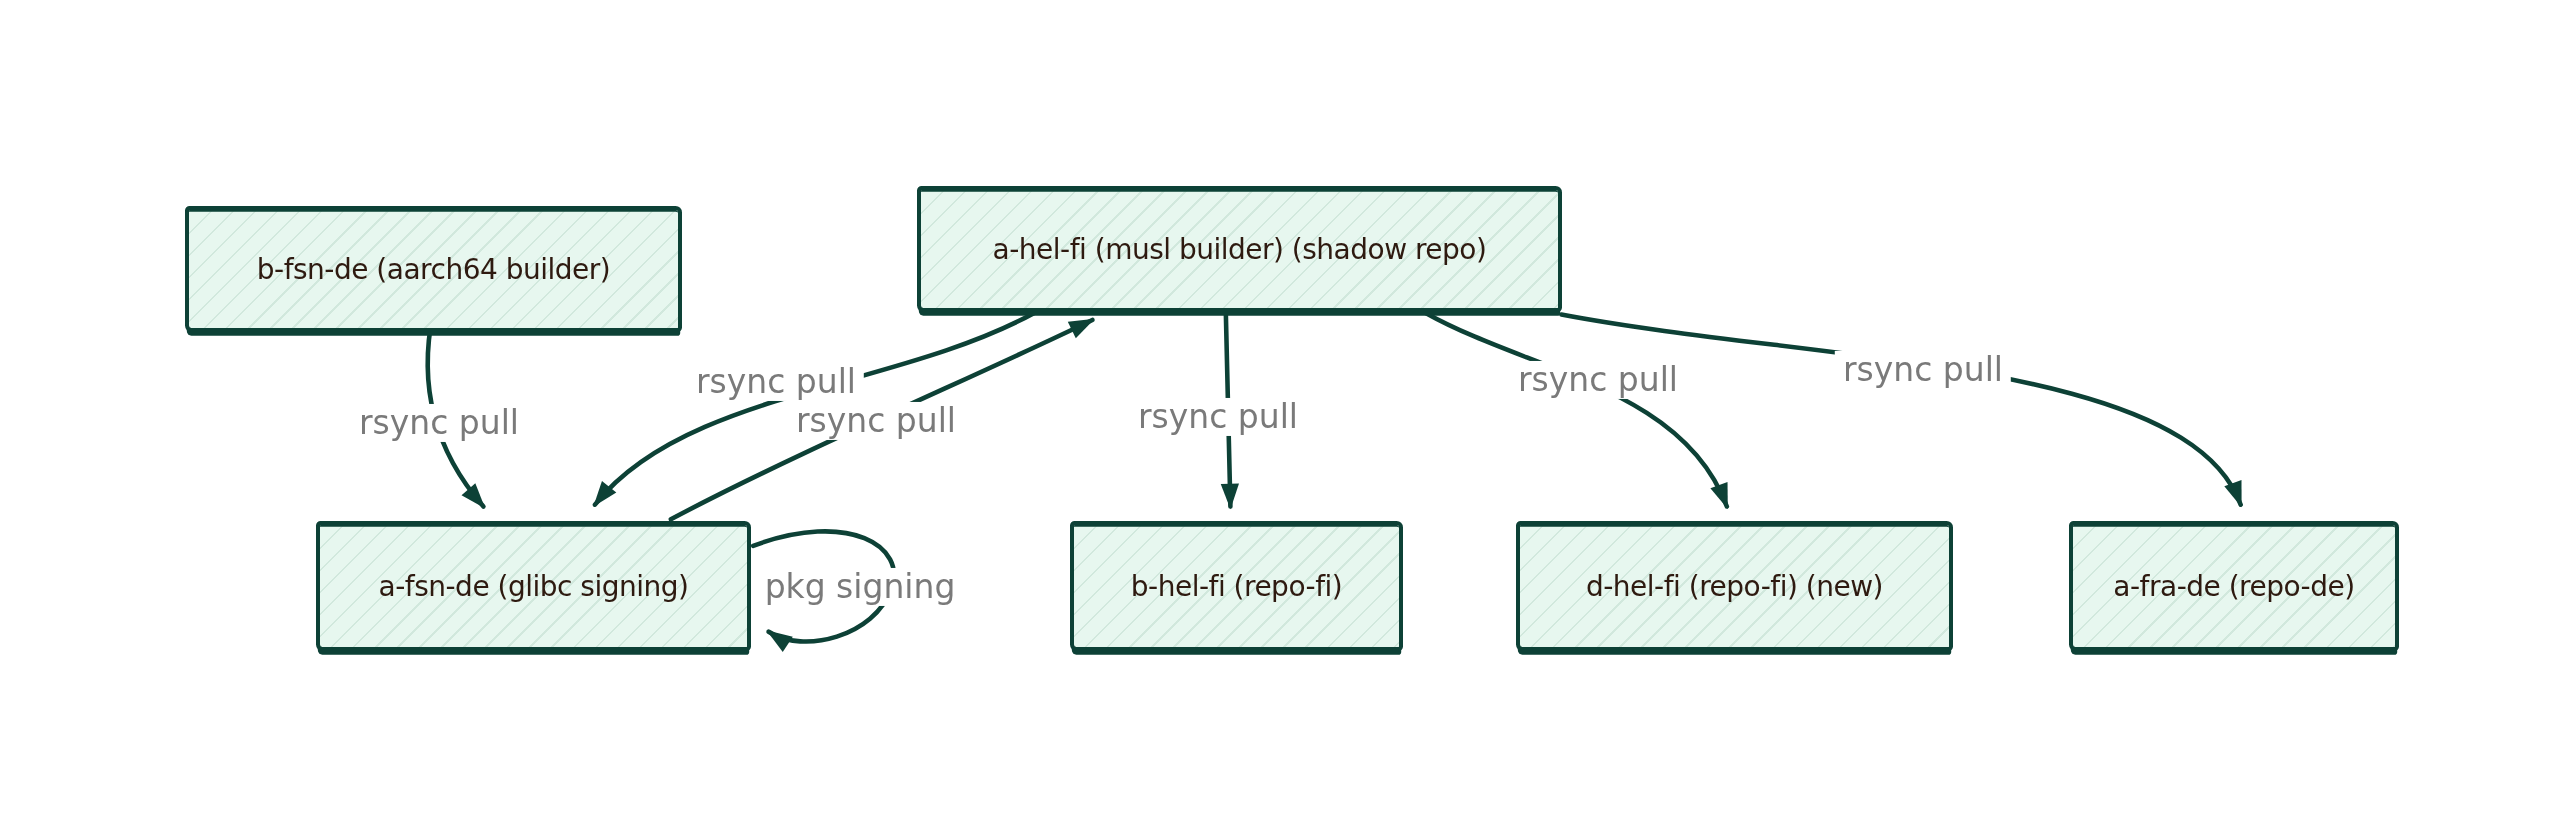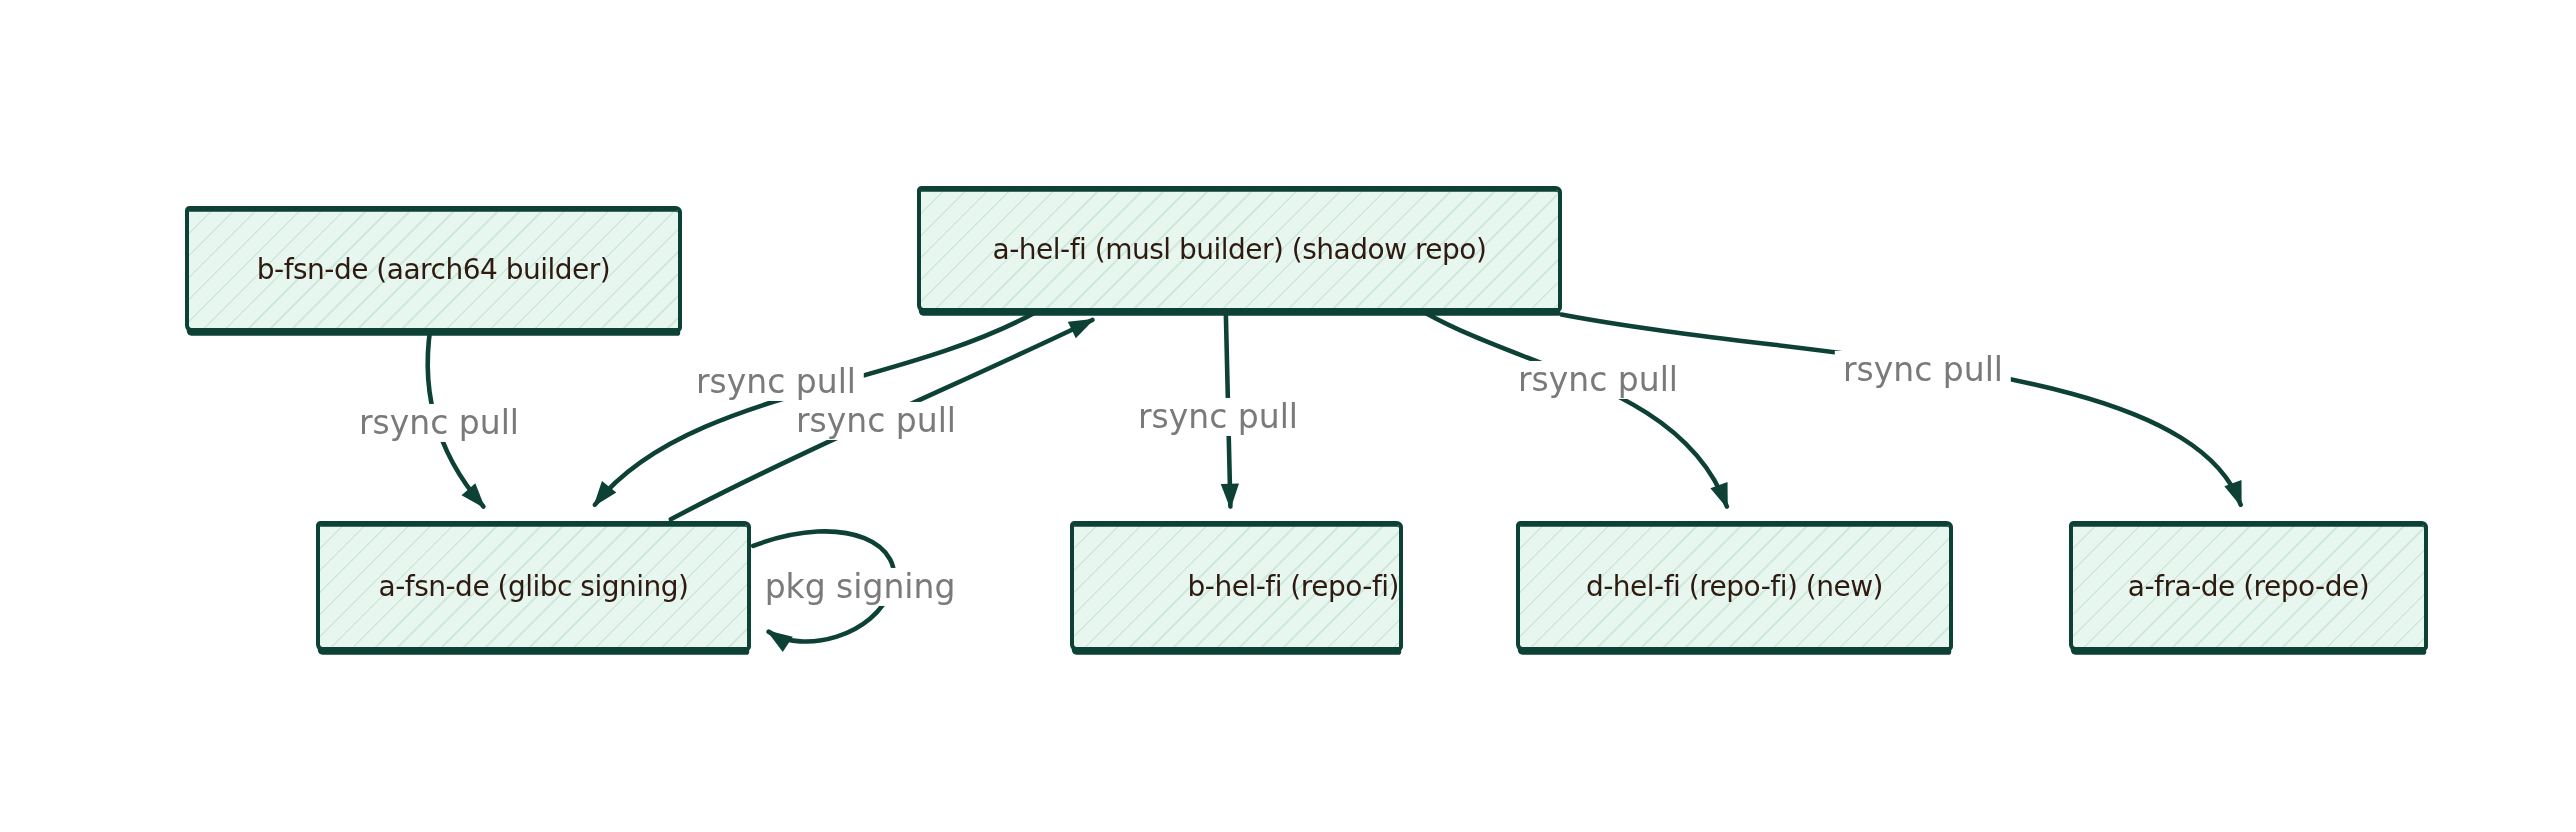--- a/index.html
+++ b/index.html
@@ -89,27 +89,27 @@
   <div id="nodes-layer">
       <div class="node" style="left: 185px; top: 183px; width: 497px; height: 126px; margin-top: 23px;">
         <span class="node-label">b-fsn-de (aarch64 builder)</span>
       </div>
       <div class="node" style="left: 917px; top: 186px; width: 645px; height: 126px;">
         <span class="node-label">a-hel-fi (musl builder) (shadow repo)</span>
       </div>
       <div class="node" style="left: 316px; top: 521px; width: 435px; height: 130px;">
         <span class="node-label">a-fsn-de (glibc signing)</span>
       </div>
-      <div class="node" style="left: 1070px; top: 521px; width: 333px; height: 130px; justify-content: flex-end;">
+      <div class="node" style="left: 1070px; top: 521px; width: 333px; height: 130px;">
         <span class="node-label">b-hel-fi (repo-fi)</span>
       </div>
       <div class="node" style="left: 1516px; top: 521px; width: 437px; height: 130px;">
         <span class="node-label">d-hel-fi (repo-fi) (new)</span>
       </div>
-      <div class="node" style="left: 2069px; top: 521px; width: 359px; height: 130px;">
+      <div class="node" style="left: 2069px; top: 521px; width: 330px; height: 130px;">
         <span class="node-label">a-fra-de (repo-de)</span>
       </div>
     </div>
   <div id="labels-layer">
       <div class="edge-label" style="left: 439px; top: 423px;">rsync pull</div>
       <div class="edge-label" style="left: 776px; top: 382px;">rsync pull</div>
       <div class="edge-label" style="left: 876px; top: 421px;">rsync pull</div>
       <div class="edge-label" style="left: 1218px; top: 417px;">rsync pull</div>
       <div class="edge-label" style="left: 1598px; top: 380px;">rsync pull</div>
       <div class="edge-label" style="left: 1923px; top: 370px;">rsync pull</div>

